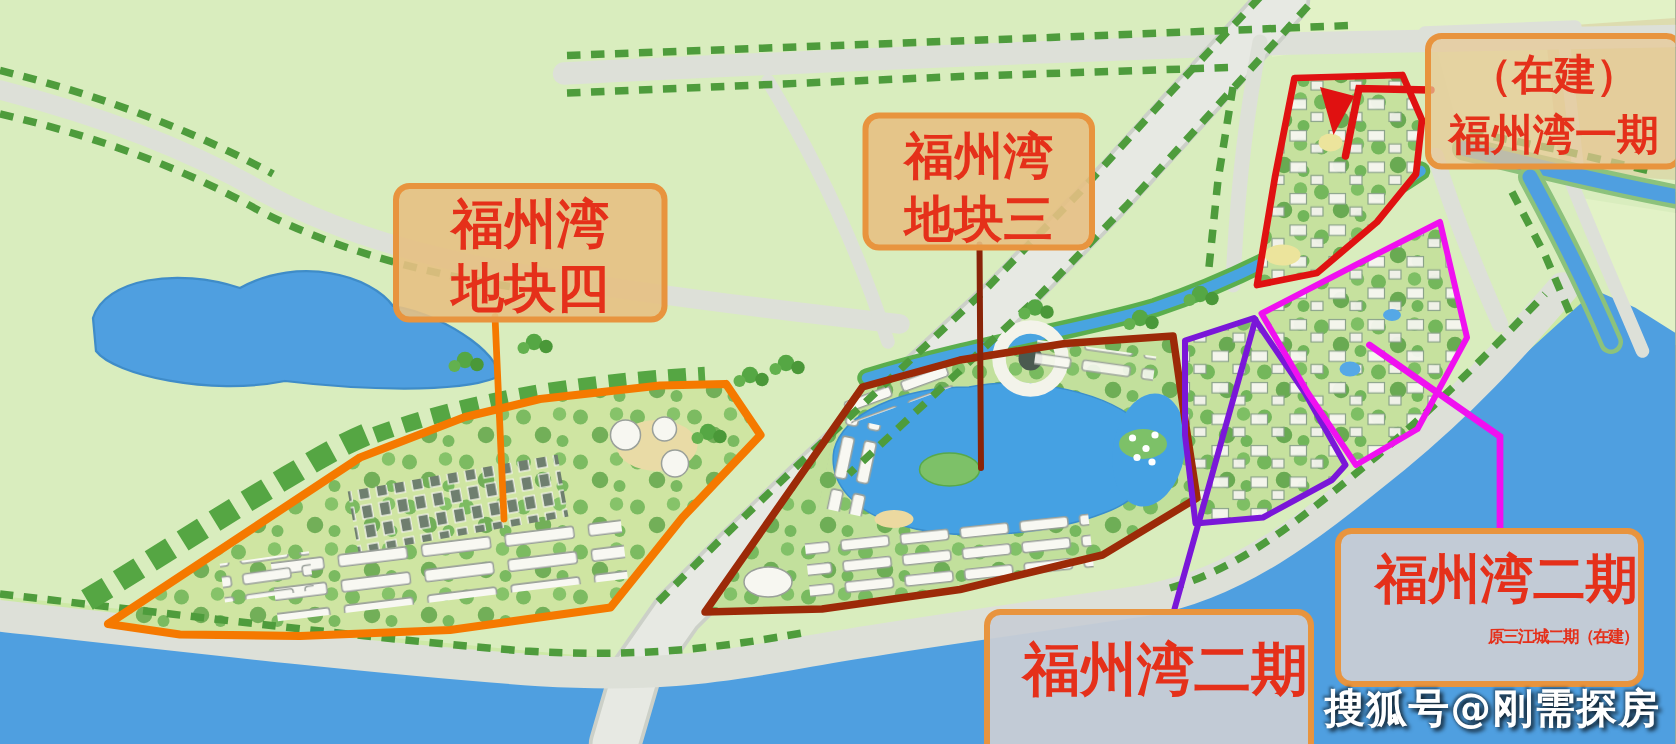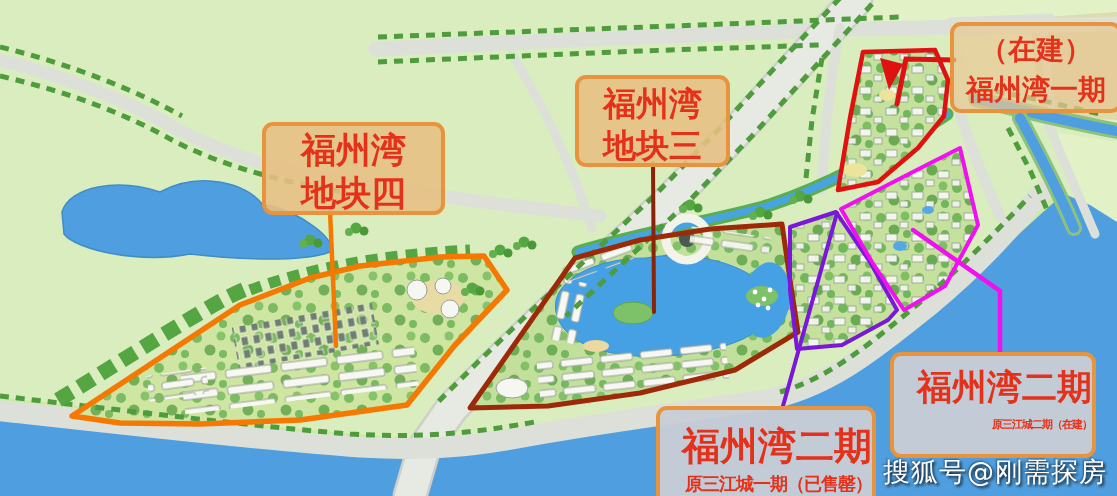--- a/index.html
+++ b/index.html
@@ -13,21 +13,21 @@
   .lbl-grey{background:rgba(200,205,213,0.95);text-align:right;}
   .lb-plot4{left:262px;top:122px;width:183px;height:93px;font-size:35px;line-height:43px;padding-top:3px;}
   .lb-plot3{left:575px;top:75px;width:155px;height:92px;font-size:33px;line-height:42px;padding-top:4px;}
   .lb-phase1{left:950px;top:22px;width:172px;height:91px;font-size:28px;line-height:40px;padding-top:4px;}
   .lb-p2a{left:656px;top:406px;width:220px;height:110px;}
   .lb-p2b{left:890px;top:352px;width:206px;height:106px;}
   .big-title{display:block;font-size:38px;line-height:40px;margin-top:16px;}
   .big-title2{display:block;font-size:35px;line-height:37px;margin-top:13px;}
   .sub-title{display:block;font-size:18px;line-height:20px;margin-top:8px;letter-spacing:-1px;}
   .sub-title2{display:block;font-size:11px;line-height:19px;margin-top:9px;letter-spacing:-1px;}
-  .watermark{position:absolute;right:10px;bottom:6px;color:#ffffff;font-size:27px;font-weight:normal;
+  .watermark{position:absolute;right:10px;bottom:6px;color:#ffffff;font-size:27px;font-weight:bold;
              letter-spacing:1px;text-shadow:2px 2px 3px rgba(0,0,0,.8),-1px -1px 2px rgba(0,0,0,.45);}
   .line{display:block;}
 </style>
 </head>
 <body>
 
 <div class="stage">
 <svg width="1117" height="496" viewBox="0 0 1117 496">
   <defs>
     <pattern id="ptree" width="38" height="30" patternUnits="userSpaceOnUse">
@@ -224,21 +224,20 @@
   <span class="line">地块三</span>
 </div>
 
 <div class="maplabel lbl-tan2 lb-phase1">
   <span class="line">（在建）</span>
   <span class="line">福州湾一期</span>
 </div>
 
 <div class="maplabel lbl-grey lb-p2a">
   <span class="big-title">福州湾二期</span>
-  <span class="sub-title">原三江城一期（已售罄）</span>
 </div>
 
 <div class="maplabel lbl-grey lb-p2b">
   <span class="big-title2">福州湾二期</span>
   <span class="sub-title2">原三江城二期（在建）</span>
 </div>
 
 <div class="watermark">搜狐号@刚需探房</div>
 </div>
 

